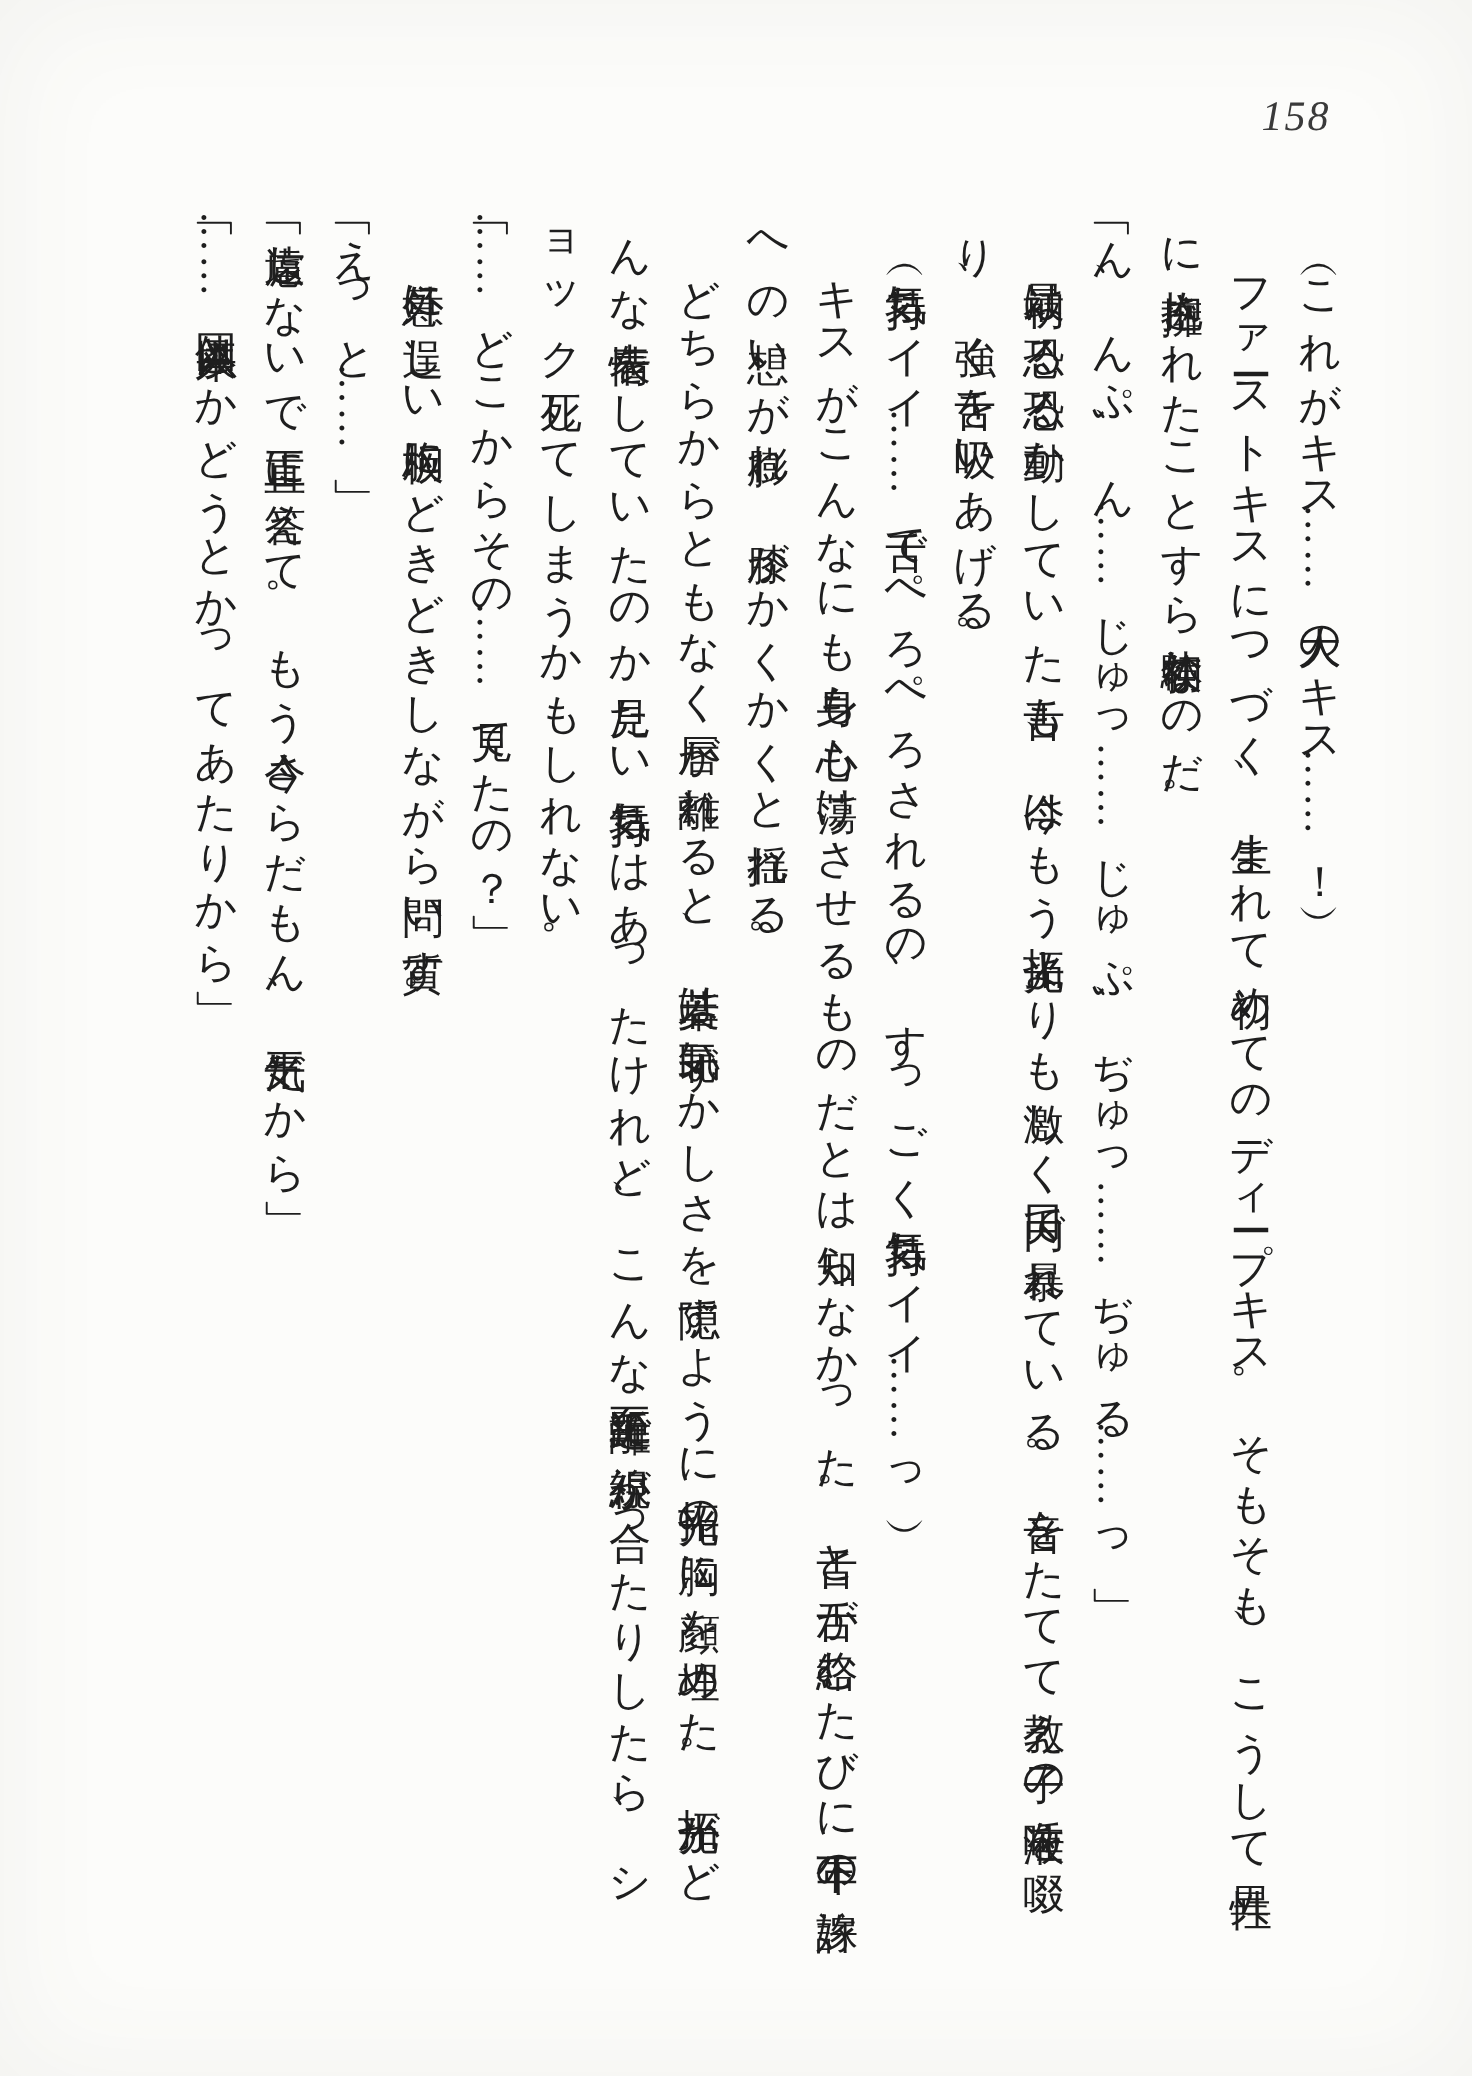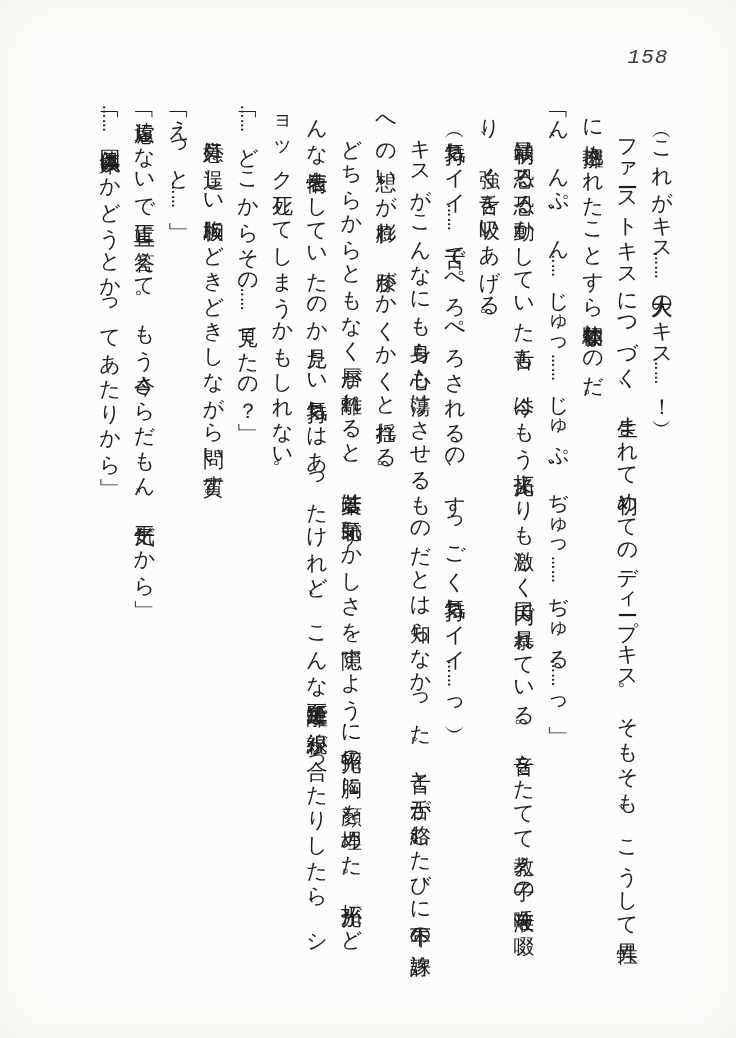--- a/index.html
+++ b/index.html
@@ -6,21 +6,21 @@
     margin: 0;
     padding: 0;
     background: #e8e8e6;
   }
   .page {
     position: relative;
     width: 736px;
     height: 1038px;
     background: #fcfcfa;
     overflow: hidden;
-    font-family: Liberation Mono, monospace;
+    font-family: Liberation Serif, serif;
     box-shadow: inset 0 0 60px rgba(80,80,75,0.06);
   }
   .page-number {
     position: absolute;
     top: 46px;
     left: 618px;
     width: 60px;
     text-align: center;
     font-size: 21px;
     font-style: italic;

